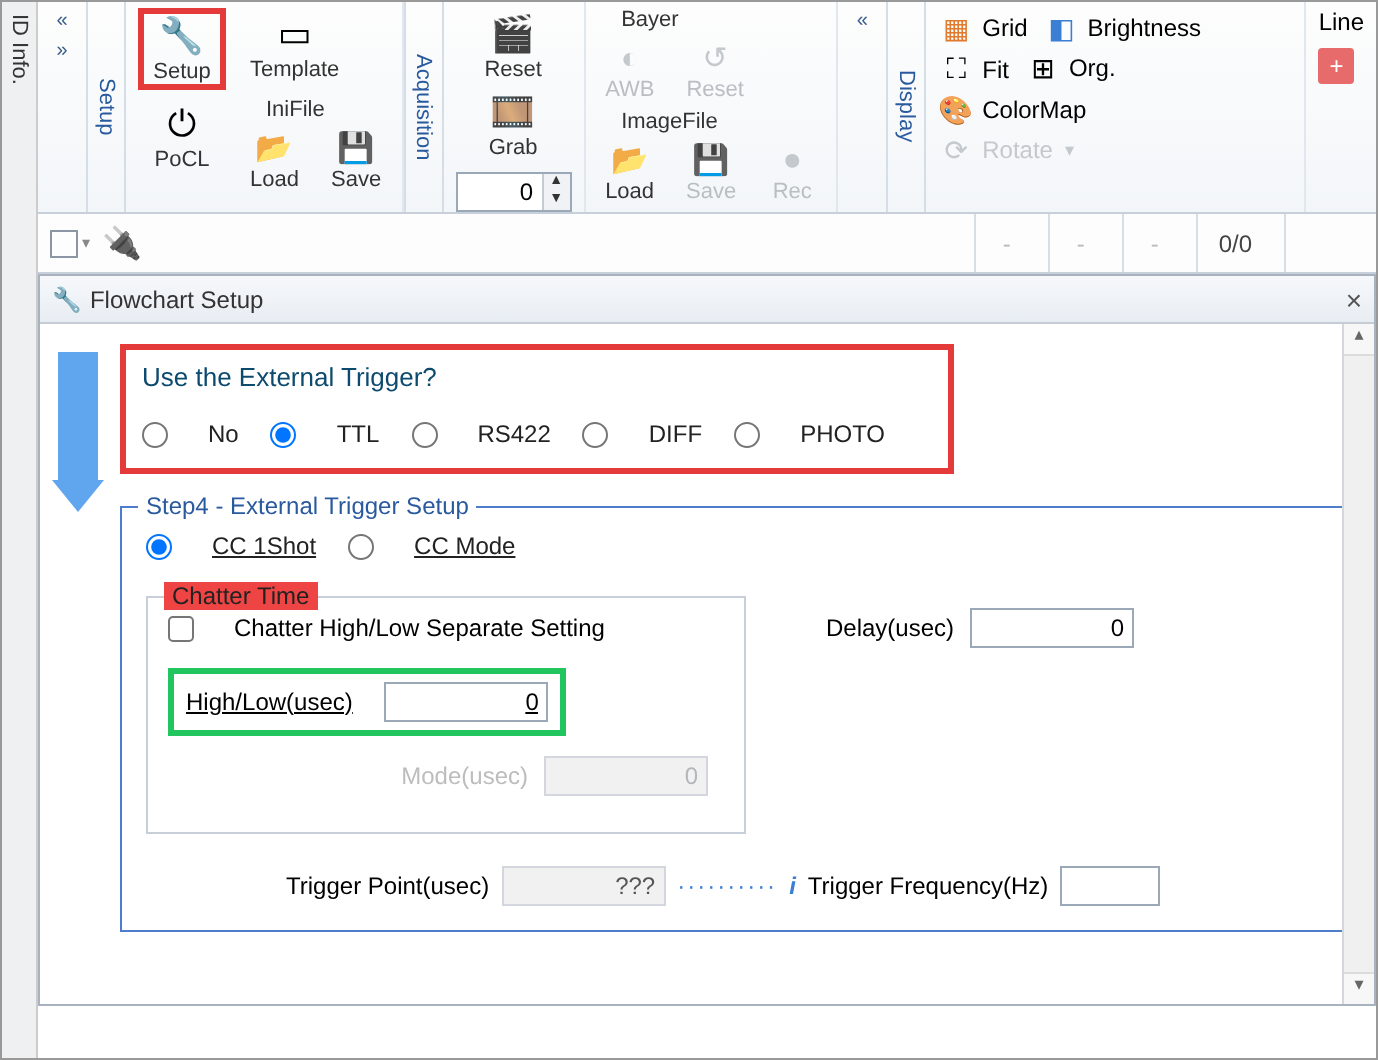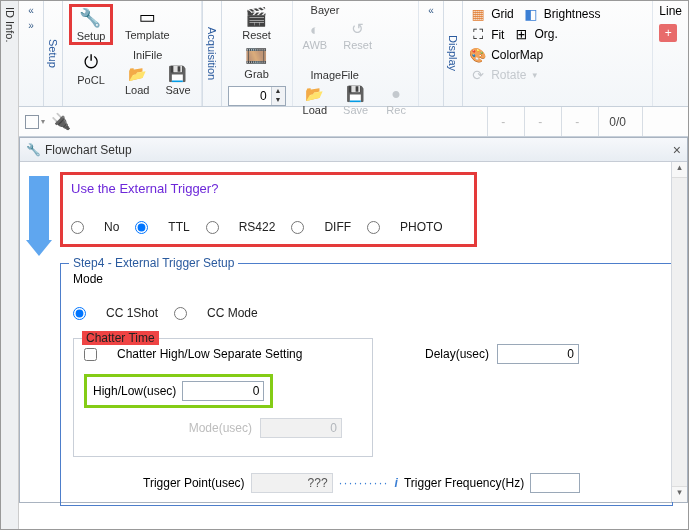--- a/index.html
+++ b/index.html
@@ -144,21 +144,21 @@
     border-right: 13px solid transparent;
     border-top: 16px solid #5fa6ef;
   }
   .content { flex: 1; padding: 4px 4px 0 8px; }
   .q-box {
     border: 3px solid #e43a3a;
     padding: 6px 8px 10px;
     margin-bottom: 16px;
     margin-right: 200px;
   }
-  .q-title { color: #6d28d9; font-size: 13px; margin-bottom: 24px; }
+  .q-title { color: #0c4a6e; font-size: 13px; margin-bottom: 14px; }
   .radios { display: flex; gap: 16px; align-items: center; font-size: 12px; color: #222; }
   .fieldset {
     border: 1px solid #4d7ecb;
     padding: 8px 12px 12px;
     position: relative;
     margin-right: 4px;
   }
   .fieldset .legend {
     position: absolute;
     top: -8px; left: 8px;
@@ -176,21 +176,21 @@
     width: 300px;
   }
   .inner-fs .legend2 {
     position: absolute;
     top: -8px; left: 8px;
     background: #ef4444;
     padding: 0 4px;
     font-size: 12px;
     color: #222;
   }
-  .line { display: flex; align-items: center; gap: 8px; margin: 4px 12px; font-size: 12px; }
+  .line { display: flex; align-items: center; gap: 8px; margin: 4px 0; font-size: 12px; }
   .txt-in {
     border: 1px solid #9aa8b8;
     background: #fff;
     height: 20px;
     width: 82px;
     text-align: right;
     padding: 0 4px;
     font-size: 12px;
   }
   .txt-ro {
@@ -200,25 +200,26 @@
     height: 20px;
     width: 82px;
     text-align: right;
     padding: 0 4px;
     font-size: 12px;
     display: inline-flex;
     align-items: center;
     justify-content: flex-end;
   }
   .hl-box {
-    border: 3px solid #84cc16;
+    border: 3px solid #22c55e;
     display: inline-flex;
     align-items: center;
     padding: 4px 6px;
-    gap: 6px;
+    gap: 16px;
+    text-decoration: underline;
   }
   .greyed { color: #bdbdbd; }
   .sb {
     position: absolute;
     right: 0; top: 0; bottom: 0;
     width: 16px;
     background: #f0f0f0;
     border-left: 1px solid #d4d8de;
   }
   .sb .up, .sb .dn {
@@ -308,21 +309,21 @@
         <div class="row">
           <div class="btn mini dim">
             <div class="ico">◐</div>
             <div class="lbl">AWB</div>
           </div>
           <div class="btn mini dim">
             <div class="ico">↺</div>
             <div class="lbl">Reset</div>
           </div>
         </div>
-        <div class="section-title" style="margin-top:16px;">ImageFile</div>
+        <div class="section-title" style="margin-top:2px;">ImageFile</div>
         <div class="row">
           <div class="btn mini">
             <div class="ico">📂</div>
             <div class="lbl">Load</div>
           </div>
           <div class="btn mini dim">
             <div class="ico">💾</div>
             <div class="lbl">Save</div>
           </div>
           <div class="btn mini dim">
@@ -430,22 +431,21 @@
                   </label>
                 <label class="r">
                     <input type="radio" name="trig" style="">
                     <span>PHOTO</span>
                   </label>
               </div>
             </div>
 
             <div class="fieldset">
               <div class="legend">Step4 - External Trigger Setup</div>
-              <div>Mode</div>
-              <div class="radios" style="margin-top:20px;">
+              <div class="radios" style="margin-top:4px;text-decoration:underline;">
                 <label class="r">
                     <input type="radio" name="mode" checked="" style="">
                     <span>CC 1Shot</span>
                   </label>
                 <label class="r">
                     <input type="radio" name="mode" style="">
                     <span>CC Mode</span>
                   </label>
               </div>
 

